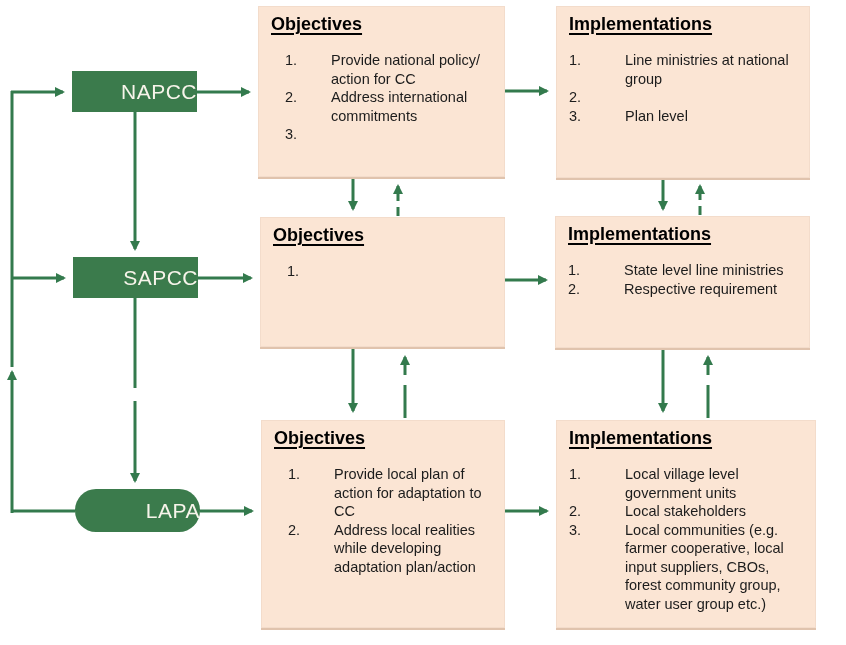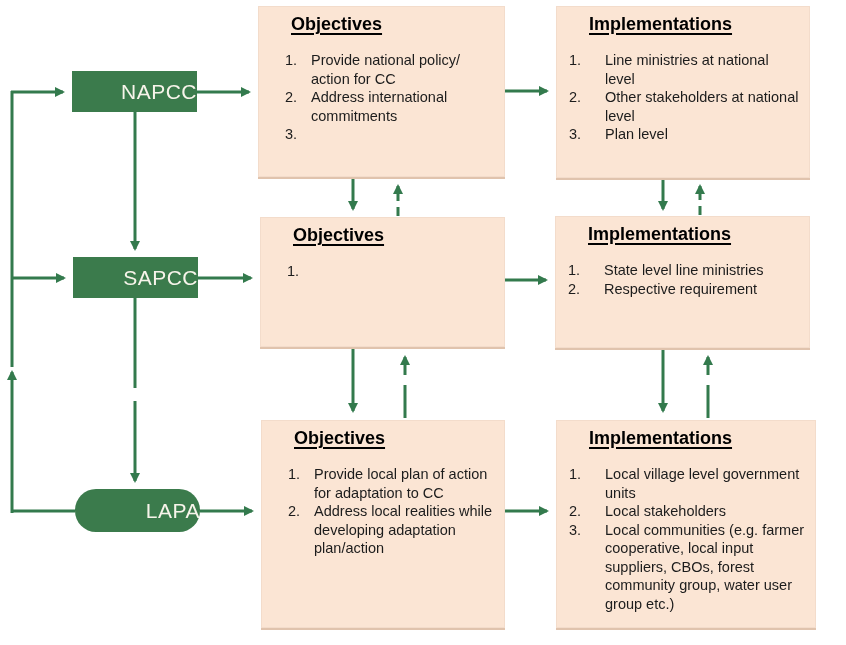--- a/index.html
+++ b/index.html
@@ -56,28 +56,27 @@
   #impl3{left:556px;top:420px;width:260px;height:208px;}
 
   .ptitle{
     font-size:18px;
     font-weight:bold;
     color:#000000;
     text-decoration:underline;
     text-decoration-thickness:2px;
     text-underline-offset:3px;
     margin-bottom:16px;
-    margin-left:20px;
   }
   .plist{font-size:14.5px;line-height:18.5px;}
   .li{display:flex;}
   .panel.objcol .plist{margin-left:14px;}
   .panel.objcol .num{width:26px;flex:0 0 26px;}
   .panel.implcol .num{width:36px;flex:0 0 36px;}
-  .txt{flex:1;}
+  .txt{flex:1;margin-left:20px;}
 </style>
 </head>
 <body>
 
 <div class="canvas">
 
   <svg class="connectors" viewBox="0 0 846 645" xmlns="http://www.w3.org/2000/svg">
     <defs>
       <marker id="ah" markerUnits="userSpaceOnUse" markerWidth="14" markerHeight="14" refX="8" refY="5" orient="auto">
         <path d="M0,0 L10,5 L0,10 z" class="ah"></path>
@@ -139,25 +138,24 @@
         <span class="num">3.</span>
       </div>
     </div>
   </section>
 
   <section class="panel implcol" id="impl1">
     <h2 class="ptitle">Implementations</h2>
     <div class="plist">
       <div class="li">
         <span class="num">1.</span>
-        <span class="txt">Line ministries at national level</span>
-      </div>
-      <div class="li">
-        <span class="num">2.</span>
-        <span class="txt">Other stakeholders at national level</span>
+        <span class="txt">Line ministries at national group</span>
+      </div>
+      <div class="li">
+        <span class="num">2.</span>
       </div>
       <div class="li">
         <span class="num">3.</span>
         <span class="txt">Plan level</span>
       </div>
     </div>
   </section>
 
   <section class="panel objcol" id="obj2">
     <h2 class="ptitle">Objectives</h2>

